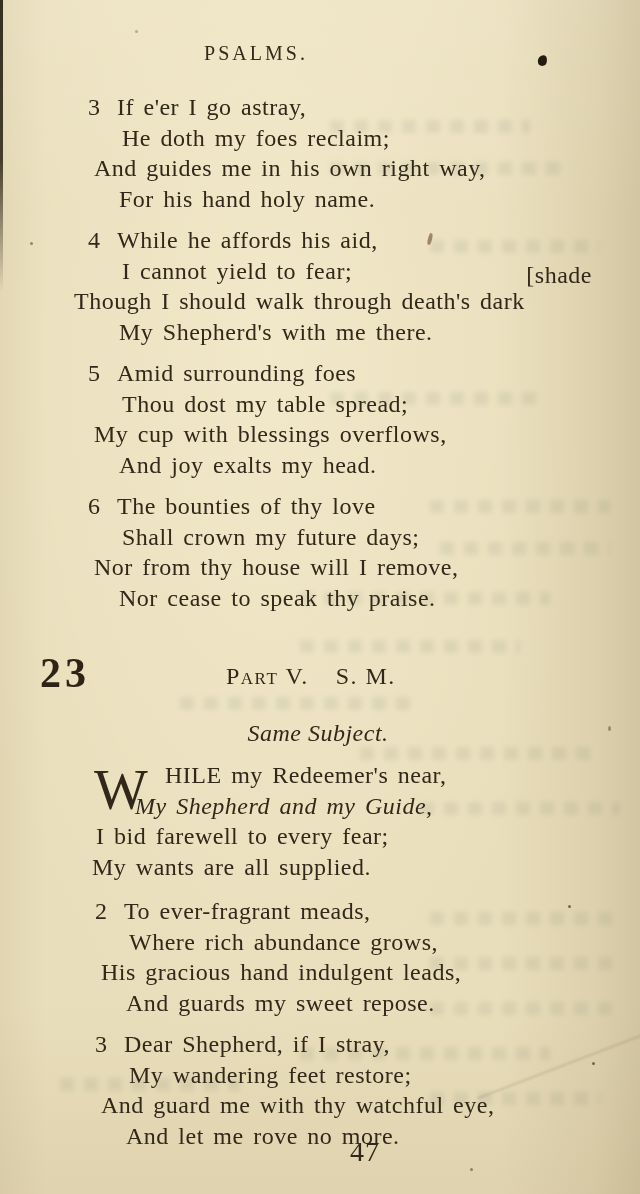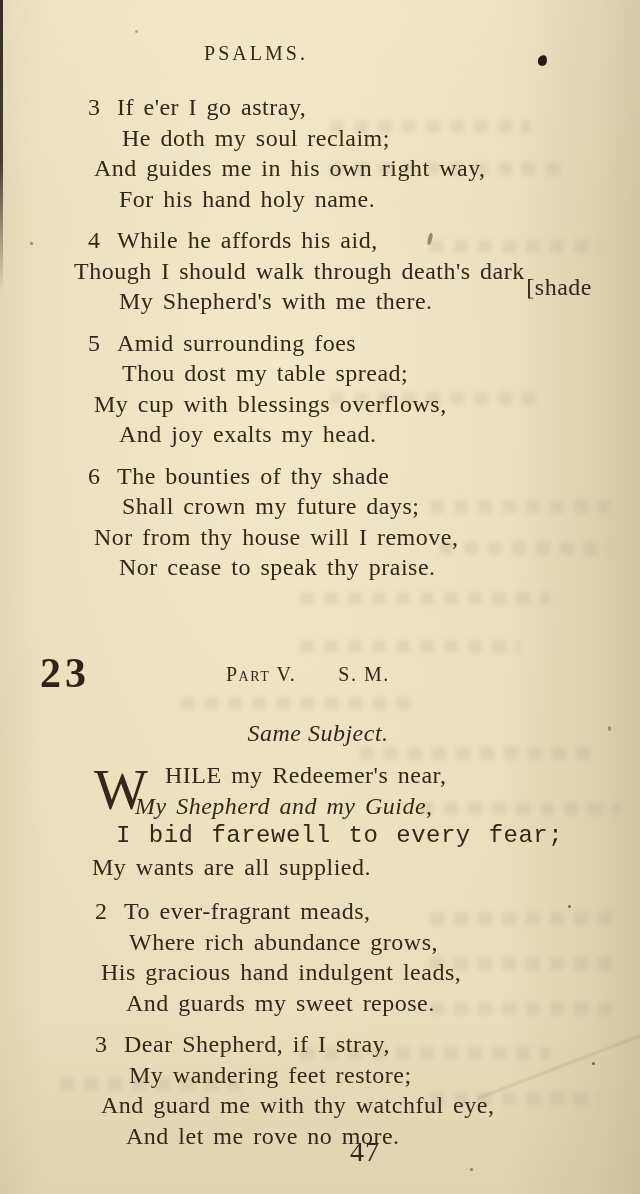--- a/index.html
+++ b/index.html
@@ -27,36 +27,36 @@
     letter-spacing:0.5px;word-spacing:3px;white-space:nowrap;}
   .vg-psalm{top:92px;left:88px;}
   .vg-hymn{top:896px;left:95px;}
   .verse{margin-bottom:11px;}
   .vline{position:relative;}
   .vline.l1{margin-left:34px;}
   .vline.l2{margin-left:6px;}
   .vline.l2.long{margin-left:-14px;}
   .vline.l3{margin-left:31px;}
   .vnum{display:inline-block;width:29px;}
-  .catchword{position:absolute;right:56px;top:16px;}
+  .catchword{position:absolute;right:56px;top:4px;}
   
   .hymn-number{position:absolute;top:652px;left:40px;font-size:42px;font-weight:bold;
     letter-spacing:4px;line-height:1;color:#2e2416;}
-  .hymn-heading{position:absolute;top:663px;left:226px;display:flex;gap:42px;
-    font-size:20px;font-variant:small-caps;letter-spacing:1.5px;white-space:nowrap;}
+  .hymn-heading{position:absolute;top:663px;left:226px;display:flex;gap:27px;
+    font-size:24px;font-variant:small-caps;letter-spacing:1.5px;white-space:nowrap;}
   .hymn-subtitle{position:absolute;top:720px;left:318px;transform:translateX(-50%);
     font-size:24px;font-style:italic;letter-spacing:0.5px;white-space:nowrap;}
   
   .first-verse{position:absolute;top:760px;left:92px;width:548px;
     font-size:24px;line-height:30.5px;letter-spacing:0.5px;word-spacing:3px;white-space:nowrap;}
   .drop-cap{position:absolute;left:2px;top:1px;font-size:57px;line-height:1;
     font-weight:normal;color:#32281a;}
   .fv-l0{margin-left:73px;}
   .fv-l1{margin-left:43px;font-style:italic;}
-  .fv-l2{margin-left:24px;font-family:Liberation Mono, monospace;}
+  .fv-l2{margin-left:4px;}
   .fv-l3{}
   
   .page-number{position:absolute;top:1136px;left:365px;transform:translateX(-50%);
     font-size:28px;letter-spacing:1px;text-align:center;}
   
   .ghost{position:absolute;z-index:1;height:13px;opacity:0.15;filter:blur(2.5px);
     background:repeating-linear-gradient(90deg, rgba(116,128,104,0.85) 0 14px, rgba(116,128,104,0) 14px 24px);}
   .edge-shadow{position:absolute;z-index:3;left:0;top:0;width:3px;height:292px;
     background:linear-gradient(180deg,#171106 0%, #2a2212 55%, rgba(42,34,18,0) 100%);opacity:.85;}
   .ink-blot{position:absolute;z-index:3;left:538px;top:55px;width:9px;height:11px;
@@ -105,38 +105,38 @@
   <div class="speck sp4"></div>
   <div class="speck sp5"></div>
   <div class="speck sp6"></div>
   <div class="speck sp7"></div>
 
   <div class="running-head txt">PSALMS.</div>
 
   <div class="verse-group vg-psalm txt">
       <div class="verse">
         <div class="vline l0"><span class="vnum">3</span><span>If e'er I go astray,</span></div>
-        <div class="vline l1"><span>He doth my soul reclaim;</span></div>
+        <div class="vline l1"><span>He doth my foes reclaim;</span></div>
         <div class="vline l2"><span>And guides me in his own right way,</span></div>
         <div class="vline l3"><span>For his hand holy name.</span></div>
       </div>
       <div class="verse">
         <div class="vline l0"><span class="vnum">4</span><span>While he affords his aid,</span></div>
-        <div class="vline l1"><span class="catchword">[shade</span></div>
+        <div class="vline l1"><span>I cannot yield to fear;</span><span class="catchword">[shade</span></div>
         <div class="vline l2 long"><span>Though I should walk through death's dark</span></div>
         <div class="vline l3"><span>My Shepherd's with me there.</span></div>
       </div>
       <div class="verse">
         <div class="vline l0"><span class="vnum">5</span><span>Amid surrounding foes</span></div>
         <div class="vline l1"><span>Thou dost my table spread;</span></div>
         <div class="vline l2"><span>My cup with blessings overflows,</span></div>
         <div class="vline l3"><span>And joy exalts my head.</span></div>
       </div>
       <div class="verse">
-        <div class="vline l0"><span class="vnum">6</span><span>The bounties of thy shade</span></div>
+        <div class="vline l0"><span class="vnum">6</span><span>The bounties of thy love</span></div>
         <div class="vline l1"><span>Shall crown my future days;</span></div>
         <div class="vline l2"><span>Nor from thy house will I remove,</span></div>
         <div class="vline l3"><span>Nor cease to speak thy praise.</span></div>
       </div>
     </div>
 
   <div class="hymn-number txt">23</div>
   <div class="hymn-heading txt">
     <span>Part V.</span>
     <span>S. M.</span>

